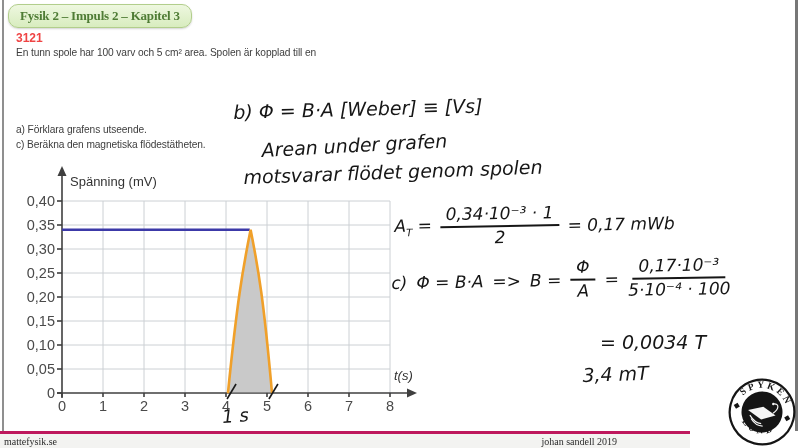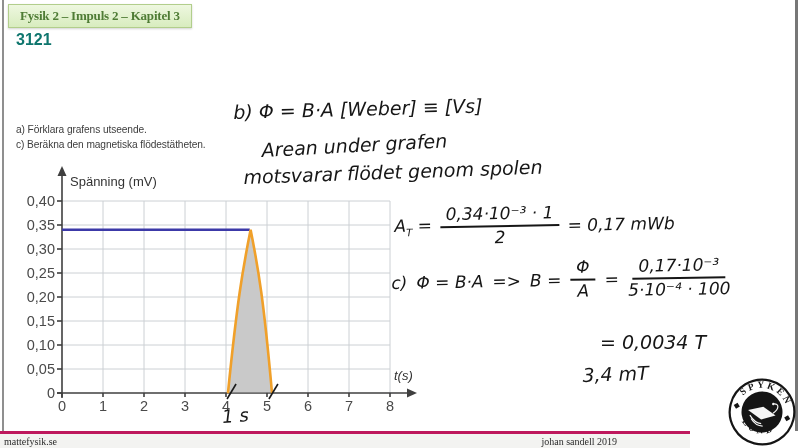--- a/index.html
+++ b/index.html
@@ -5,23 +5,23 @@
   html,body{margin:0;padding:0;background:#e8e8e8;}
   .page{position:relative;width:800px;height:448px;background:#ffffff;overflow:hidden;
         font-family:"Liberation Sans",sans-serif;}
   .border-v{position:absolute;top:0;height:431px;background:#8f8f8f;z-index:1;}
   .border-left{left:2px;width:2px;}
   .border-right{left:795px;width:3px;background:#777;}
 
   .badge{position:absolute;left:8px;top:4px;padding:3px 11px;
          font-family:"Liberation Serif",serif;font-weight:bold;font-size:13px;letter-spacing:-0.2px;
          color:#4f7c35;background:linear-gradient(#eef7e0,#d8ecbf);
-         border:1px solid #b2ce8c;border-radius:0;box-shadow:0 1px 2px rgba(0,0,0,0.18);}
-
-  .problem-number{position:absolute;left:16px;top:31px;font-weight:bold;font-size:16px;color:#0f766e;}
+         border:1px solid #b2ce8c;border-radius:10px;box-shadow:0 1px 2px rgba(0,0,0,0.18);}
+
+  .problem-number{position:absolute;left:16px;top:31px;font-weight:bold;font-size:12px;color:#ef4444;}
   .problem-text{position:absolute;left:16px;top:45px;font-size:10.2px;letter-spacing:-0.1px;
                 line-height:15.4px;color:#3d3d3d;white-space:nowrap;}
   .problem-questions{position:absolute;left:16px;top:122px;font-size:10.2px;letter-spacing:-0.1px;
                 line-height:15.2px;color:#3d3d3d;white-space:nowrap;}
 
   #graph-svg{position:absolute;left:0;top:155px;width:440px;height:278px;}
 
   .hw{position:absolute;font-family:"DejaVu Sans",sans-serif;font-style:italic;color:#161616;
       white-space:nowrap;transform-origin:left top;}
   .hw-b-line{left:233px;top:101px;font-size:19px;transform:rotate(-1.5deg);}
@@ -51,20 +51,21 @@
 <div class="page">
 
   <div class="border-v border-left"></div>
   <div class="border-v border-right"></div>
 
   <div class="badge">Fysik 2 – Impuls 2 – Kapitel 3</div>
 
   <div class="problem-number">3121</div>
 
   <div class="problem-text">
+    <div>En tunn spole har 100 varv och 5 cm² area. Spolen är kopplad till en</div>
   </div>
 
   <div class="problem-questions">
     <div>a) Förklara grafens utseende.</div>
     <div>c) Beräkna den magnetiska flödestätheten.</div>
   </div>
 
   <svg id="graph-svg" viewBox="0 155 440 278">
       <g stroke="#ccd0d4" stroke-width="1">
         <line x1="103" y1="201" x2="103" y2="393"></line>

